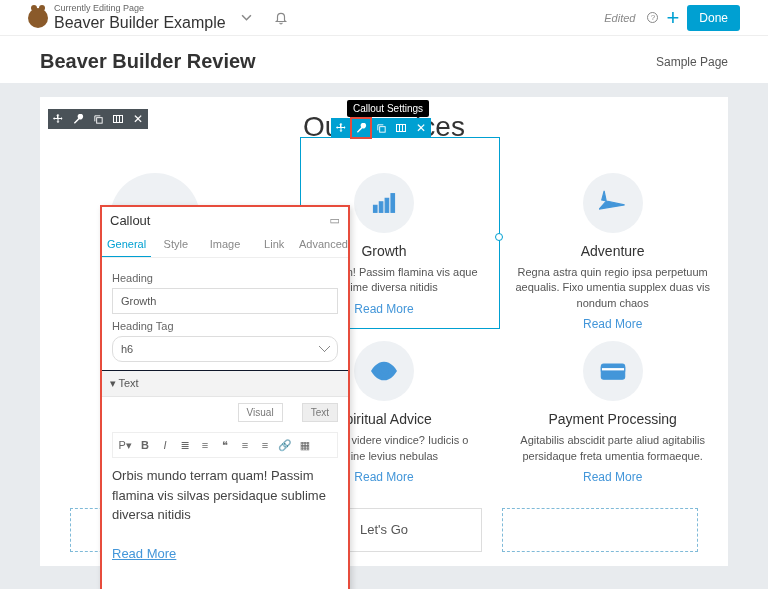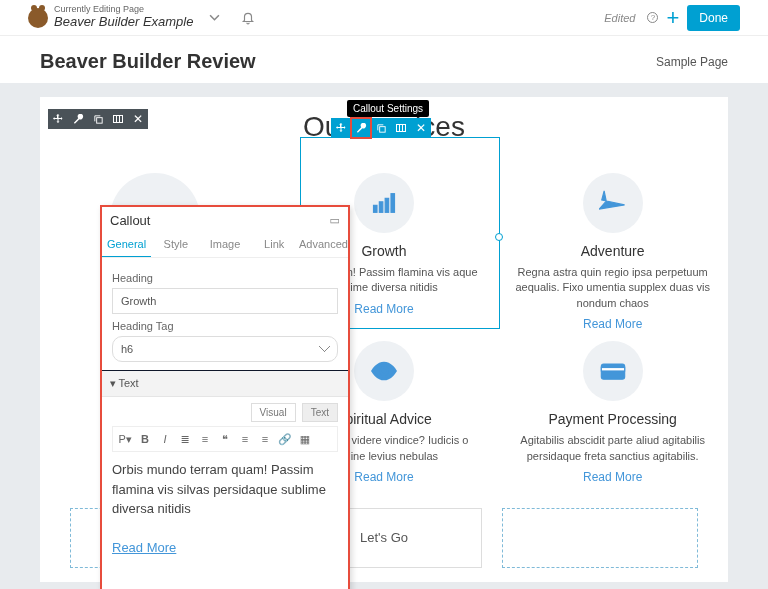--- a/index.html
+++ b/index.html
@@ -36,21 +36,21 @@
   .logo::before {
     content: ""; position: absolute; top: -3px; left: 3px;
     width: 6px; height: 6px; border-radius: 50%; background: #8a5a2a;
   }
   .logo::after {
     content: ""; position: absolute; top: -3px; right: 3px;
     width: 6px; height: 6px; border-radius: 50%; background: #8a5a2a;
   }
   .header-title-block { line-height: 1.1; }
   .header-sub { font-size: 9px; color: #666; }
-  .header-title { font-size: 13px; font-weight: 400; font-style: italic; }
+  .header-title { font-size: 16px; font-weight: 400; }
   .header-spacer { flex: 1; }
   .header-chevron, .header-bell {
     width: 26px; height: 26px; display: flex; align-items: center; justify-content: center;
     color: #888; font-size: 14px; margin-left: 8px;
   }
   .header-edited { font-size: 11px; font-style: italic; color: #888; margin-right: 8px; display:flex; align-items:center; gap:12px;}
   .help-icon {
     display:inline-flex; width:11px; height:11px; border:1px solid #888; border-radius:50%;
     font-size:8px; font-style: normal; align-items:center; justify-content:center;
   }
@@ -134,40 +134,40 @@
      linear-gradient(-45deg, transparent 48%, #888 48%, #888 52%, transparent 52%) right 7px center / 6px 6px no-repeat,
      #fff; border-radius: 10px; }
   .text-section-head {
     background:#f3f3f3; padding:6px 8px; margin:8px -10px 6px; font-size:11px; color:#555;
     border-top:1px solid #0f172a; border-bottom:1px solid #e5e5e5;
   }
   .editor-toolbar {
     display:flex; flex-wrap:wrap; align-items:center; border:1px solid #eee; padding:3px; gap:2px;
     margin-bottom:4px;
   }
-  .editor-mode-tabs { display:flex; justify-content:flex-end; gap:6px; margin-bottom:4px;}
+  .editor-mode-tabs { display:flex; justify-content:flex-end; gap:19px; margin-bottom:10px;}
   .editor-mode-tabs span { font-size:10px; padding:3px 8px; border:1px solid #ddd; color:#777; }
   .editor-mode-tabs span.active { background:#eee; }
   .editor-toolbar .eb { width:18px; height:18px; display:flex; align-items:center; justify-content:center; font-size:11px; color:#666;}
   .editor-text { font-size:13px; color:#444; line-height:1.5; padding:4px 0;}
   .editor-text a { color: var(--accent2); text-decoration:underline;}
   .panel-footer {
     display:flex; border-top:1px solid #eee; background:#fafafa;margin-top:32px;
   }
   .panel-footer button {
     flex:1; border:none; background:#efefef; padding:8px 0; font-size:11px; color:#555;
     border-right:1px solid #e0e0e0;
   }
   .panel-footer button:last-child { border-right:none;}
   
   .cta-row {
     display:flex; gap:20px; padding: 14px 30px;
   }
   .cta-slot {
-    flex:1; height:60px; border:1px dashed #7fbad8; display:flex; align-items:center; justify-content:center;
+    flex:1; height:44px; border:1px dashed #7fbad8; display:flex; align-items:center; justify-content:center;
     font-size:13px; color:#555;
   }
   .cta-slot.solid { border:1px solid #ddd; background:#fff;}
   
   svg.ic { width:28px; height:28px; fill: var(--accent2); stroke: var(--accent2); }
 </style>
 </head>
 <body>
 
 <div class="top-header">
@@ -313,21 +313,21 @@
       </div>
 
       <div class="service">
         <div class="icon-circle">
           <svg class="ic" viewBox="0 0 24 24">
               <rect x="2" y="6" width="20" height="13" rx="2" fill="#4396d9"></rect>
               <rect x="2" y="9" width="20" height="3" fill="#fff"></rect>
             </svg>
         </div>
         <h4>Payment Processing</h4>
-        <p>Agitabilis abscidit parte aliud agitabilis persidaque freta sanctius agitabilis.</p>
+        <p>Agitabilis abscidit parte aliud agitabilis persidaque freta umentia formaeque.</p>
         <div class="readmore">Read More</div>
       </div>
     </div>
 
     <div class="cta-row">
       <div class="cta-slot">
           <span>o</span>
         </div>
       <div class="cta-slot solid">
           <span>Let's Go</span>

